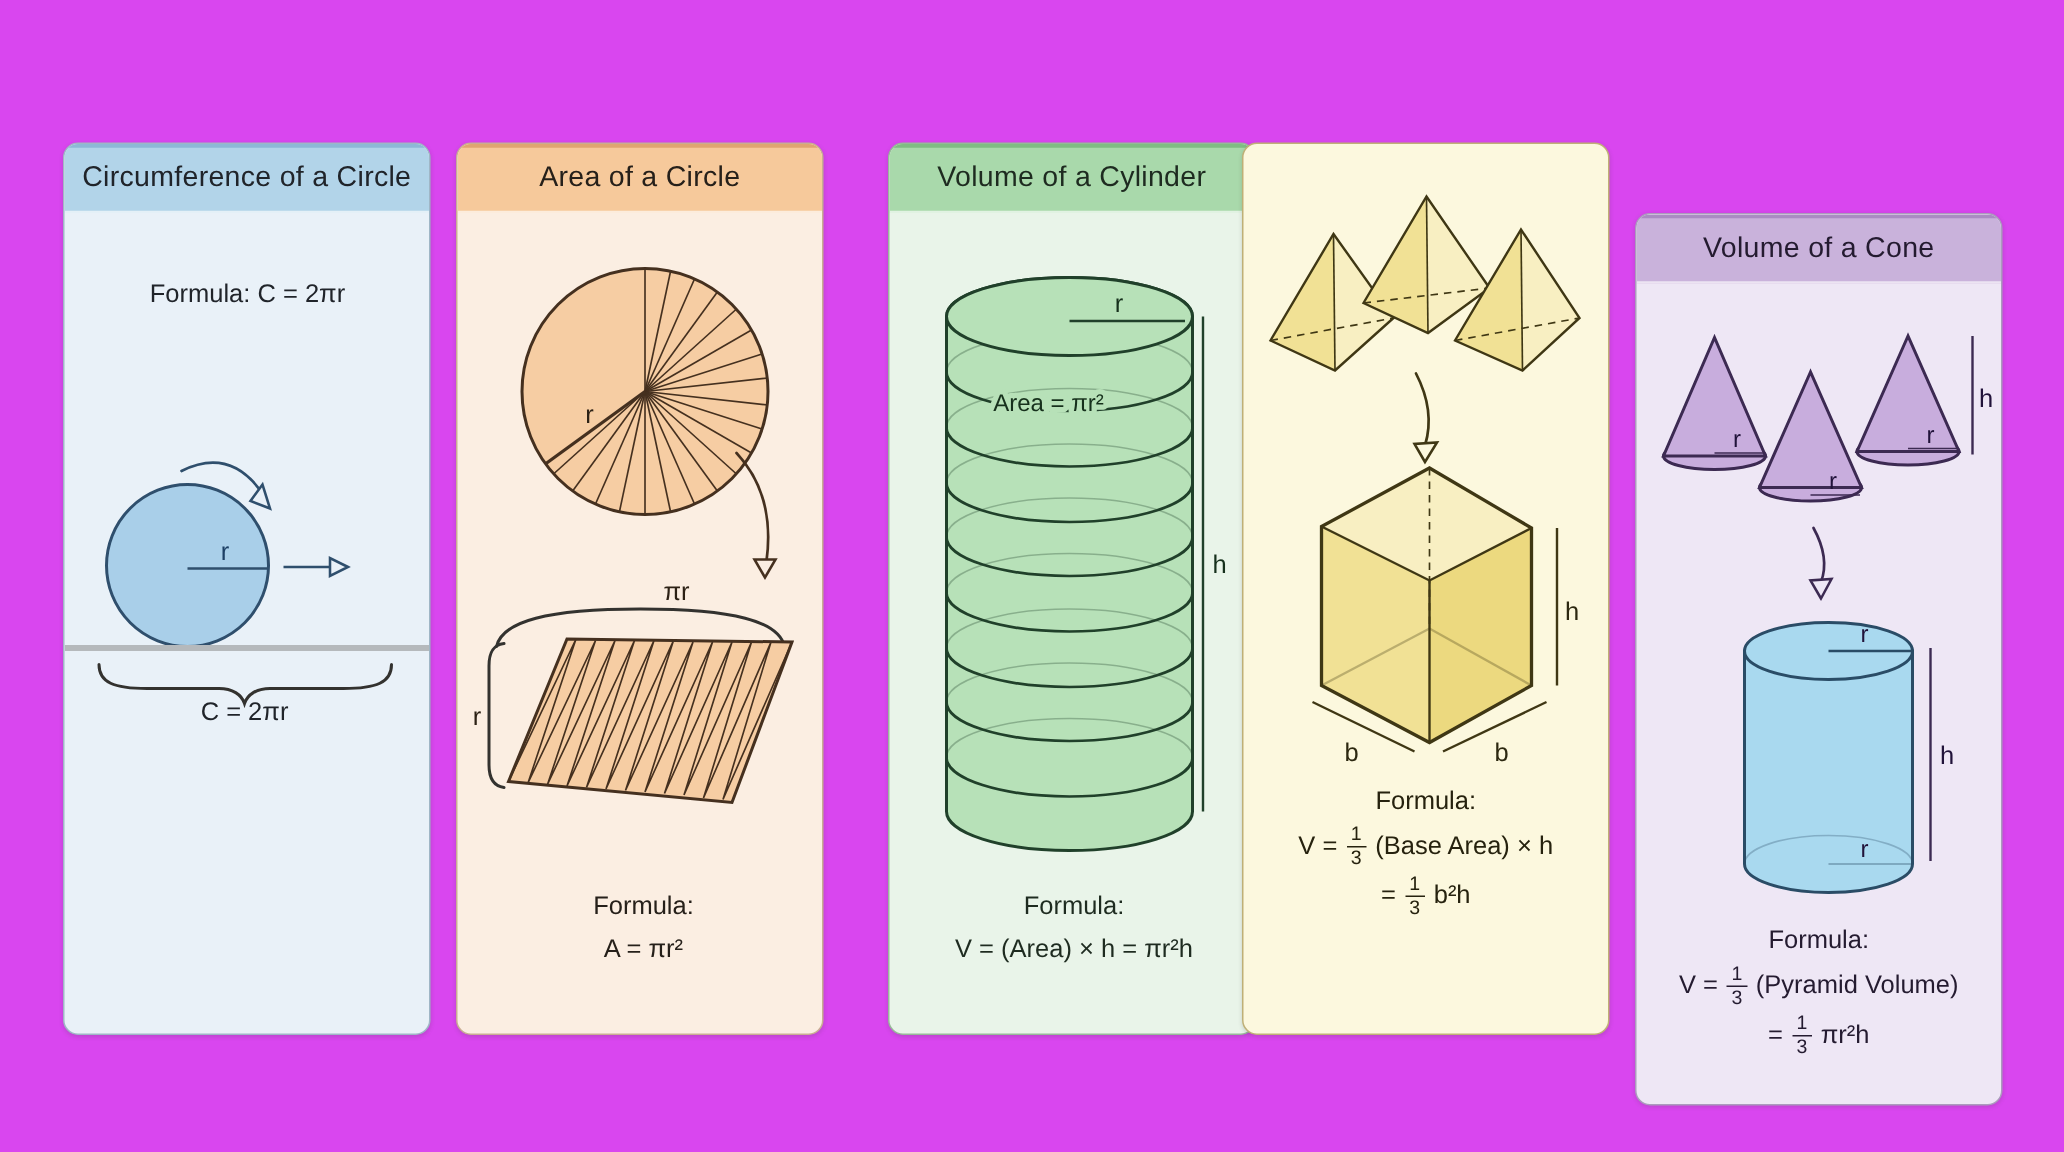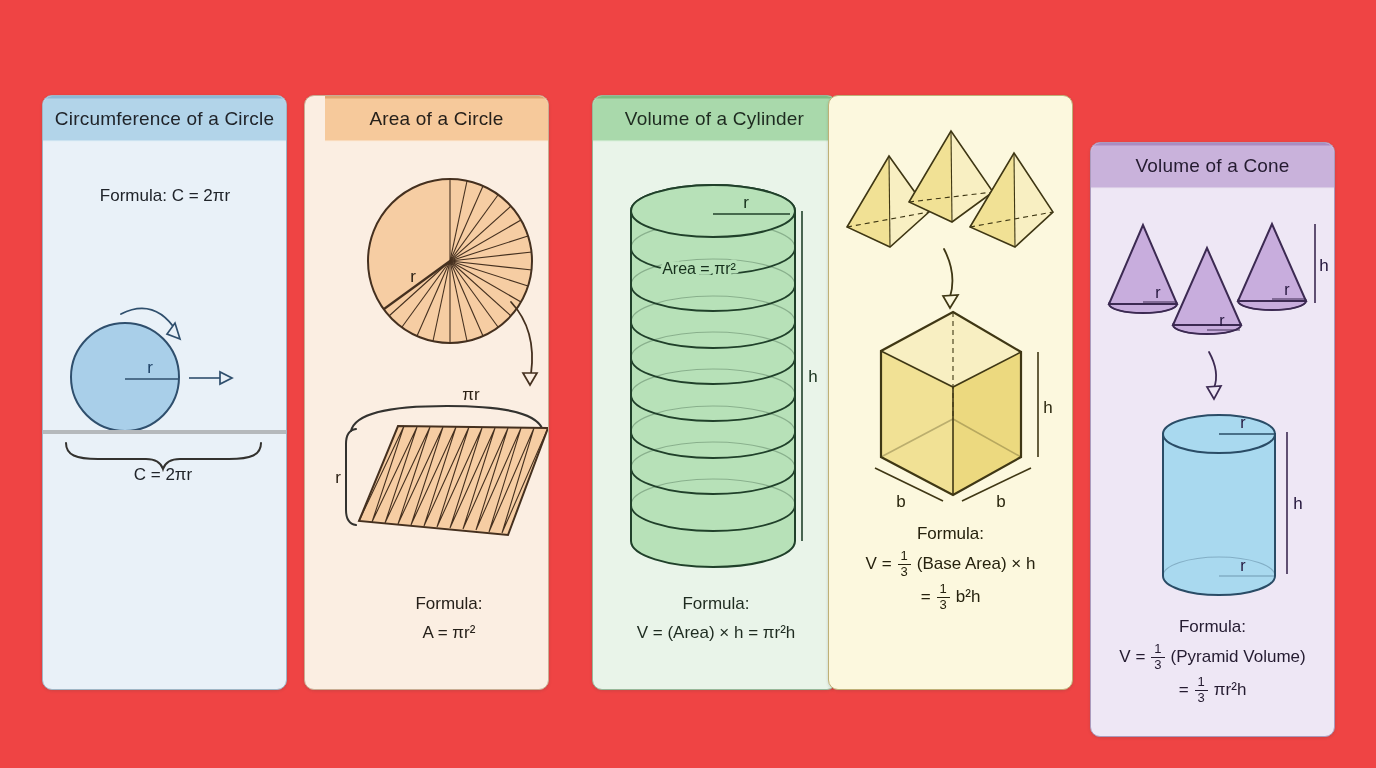--- a/index.html
+++ b/index.html
@@ -1,17 +1,17 @@
 <!DOCTYPE html>
 <html><head>
 <meta charset="utf-8">
 <style>
   html,body{margin:0;padding:0;}
   body{font-family:"Liberation Sans",sans-serif;background:#fdfdfc;}
-  #canvas{position:relative;width:1376px;height:768px;background:#ef4444;overflow:hidden;}
+  #canvas{position:relative;width:1376px;height:768px;background:#d946ef;overflow:hidden;}
   .panel{position:absolute;top:95px;width:245px;height:595px;border-radius:10px;
          border:1.5px solid var(--border,#bbb);background:var(--body-bg,#eee);
          box-shadow:0 1px 3px rgba(70,70,70,.2);overflow:hidden;box-sizing:border-box;}
   .panel-header{height:46px;background:var(--header-bg,#ddd);
          box-shadow:inset 0 2.5px 0 var(--header-edge,#aaa), inset 0 -1.5px 0 rgba(255,255,255,.65);
          display:flex;align-items:center;justify-content:center;
          font-size:19px;font-weight:500;color:var(--text,#222);letter-spacing:.2px;}
   .panel-body{position:relative;height:546px;}
   svg.diagram{position:absolute;left:0;top:0;}
   svg text{font-family:"Liberation Sans",sans-serif;}
@@ -64,21 +64,21 @@
           <line class="sline" x1="146" y1="236" x2="177" y2="236"></line>
           <polygon class="ah" points="189,236 177,230 177,242"></polygon>
         </g>
         <line class="ground" x1="0" y1="290" x2="245" y2="290"></line>
         <path class="brace" d="M23,301 C23,313 33,317 55,317 L103,317 C112,317 118,321 120,327 C122,321 128,317 137,317 L186,317 C208,317 218,313 218,301"></path>
         <text class="t" x="120" y="338">C = 2πr</text>
       </svg>
     </div>
   </div>
 
-  <div class="panel" style="left: 304px; padding-left: 20px; --header-bg: #f6c99b; --header-edge: #dfa571; --body-bg: #fbeee2; --border: #c9ad93; --shape-fill: #f6cda3; --shape-stroke: #45301f; --label: #2c2115; --text: #26201a;">
+  <div class="panel" style="left: 304px; --header-bg: #f6c99b; --header-edge: #dfa571; --body-bg: #fbeee2; --border: #c9ad93; --shape-fill: #f6cda3; --shape-stroke: #45301f; --label: #2c2115; --text: #26201a;">
     <div class="panel-header">
       <span>Area of a Circle</span>
     </div>
     <div class="panel-body">
       <svg class="diagram" width="245" height="546" viewBox="0 0 245 546">
         <circle class="sfill" cx="125" cy="119" r="82"></circle>
         <g class="sline thin">
           <line x1="125" y1="119" x2="125" y2="37"></line>
             <line x1="125" y1="119" x2="142" y2="39"></line>
           <line x1="125" y1="119" x2="158" y2="44"></line>

